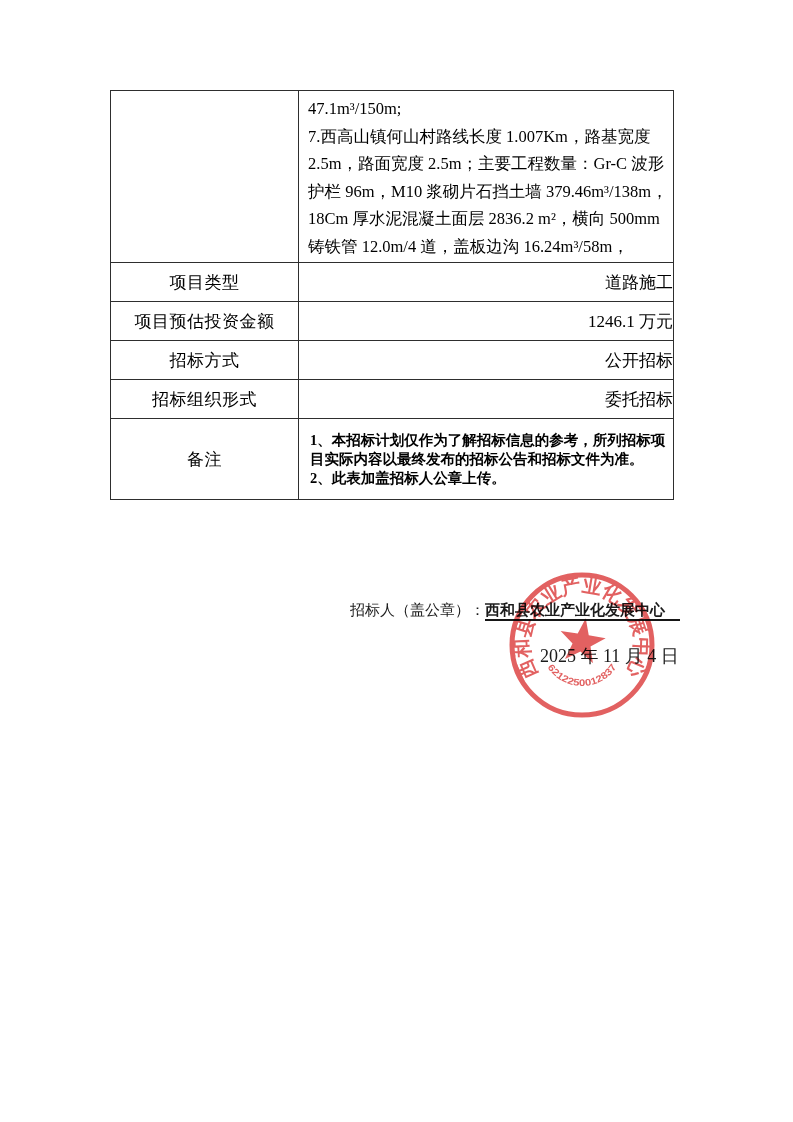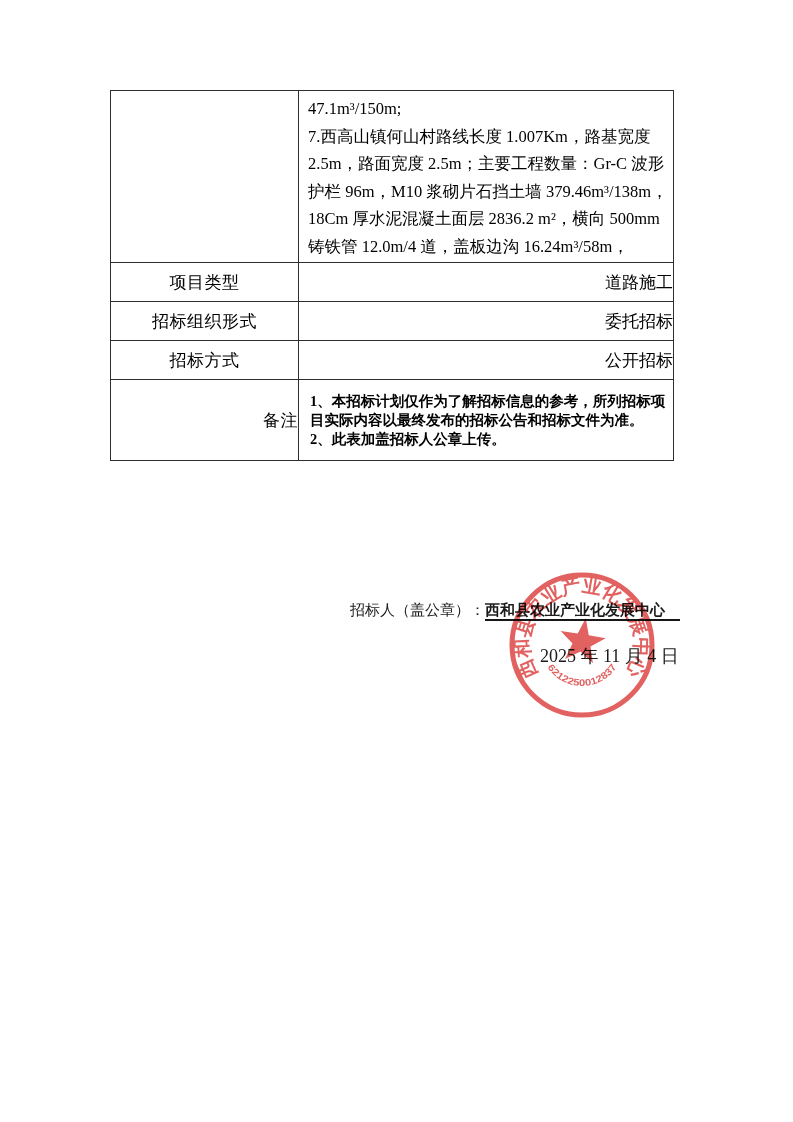--- a/index.html
+++ b/index.html
@@ -50,21 +50,21 @@
   .remark-row td { height: 76px; }
   td.remark-cell {
     text-align: left;
     white-space: pre-line;
     font-size: 14.5px;
     line-height: 19px;
     padding: 2px 4px 2px 11px;
     font-weight: bold;
   }
   td.remark-label {
-    text-align: right;
+    text-align: center;
   }
   .sig-line {
     position: absolute;
     left: 350px;
     top: 601px;
     font-size: 15px;
     white-space: nowrap;
   }
   .sig-name {
     border-bottom: 2px solid #161616;
@@ -102,26 +102,30 @@
     <tr>
       <td class="label-cell"></td>
       <td class="big-cell">47.1m³/150m;
 7.西高山镇何山村路线长度 1.007Km，路基宽度 2.5m，路面宽度 2.5m；主要工程数量：Gr-C 波形护栏 96m，M10 浆砌片石挡土墙 379.46m³/138m，18Cm 厚水泥混凝土面层 2836.2 m²，横向 500mm 铸铁管 12.0m/4 道，盖板边沟 16.24m³/58m，</td>
     </tr>
     <tr class="std-row">
       <td class="label-cell">项目类型</td>
       <td class="value-cell">道路施工</td>
     </tr>
     <tr class="std-row">
-      <td class="label-cell">招标组织形式</td>
-      <td class="value-cell">委托招标</td>
+      <td class="label-cell">项目预估投资金额</td>
+      <td class="value-cell">1246.1 万元</td>
     </tr>
     <tr class="std-row">
       <td class="label-cell">招标方式</td>
       <td class="value-cell">公开招标</td>
+    </tr>
+    <tr class="std-row">
+      <td class="label-cell">招标组织形式</td>
+      <td class="value-cell">委托招标</td>
     </tr>
     <tr class="remark-row">
       <td class="label-cell remark-label">备注</td>
       <td class="remark-cell">1、本招标计划仅作为了解招标信息的参考，所列招标项目实际内容以最终发布的招标公告和招标文件为准。
 2、此表加盖招标人公章上传。</td>
     </tr>
   </tbody>
 </table>
 
 <div class="sig-line"><span>招标人（盖公章）：</span><span class="sig-name">西和县农业产业化发展中心</span></div>

